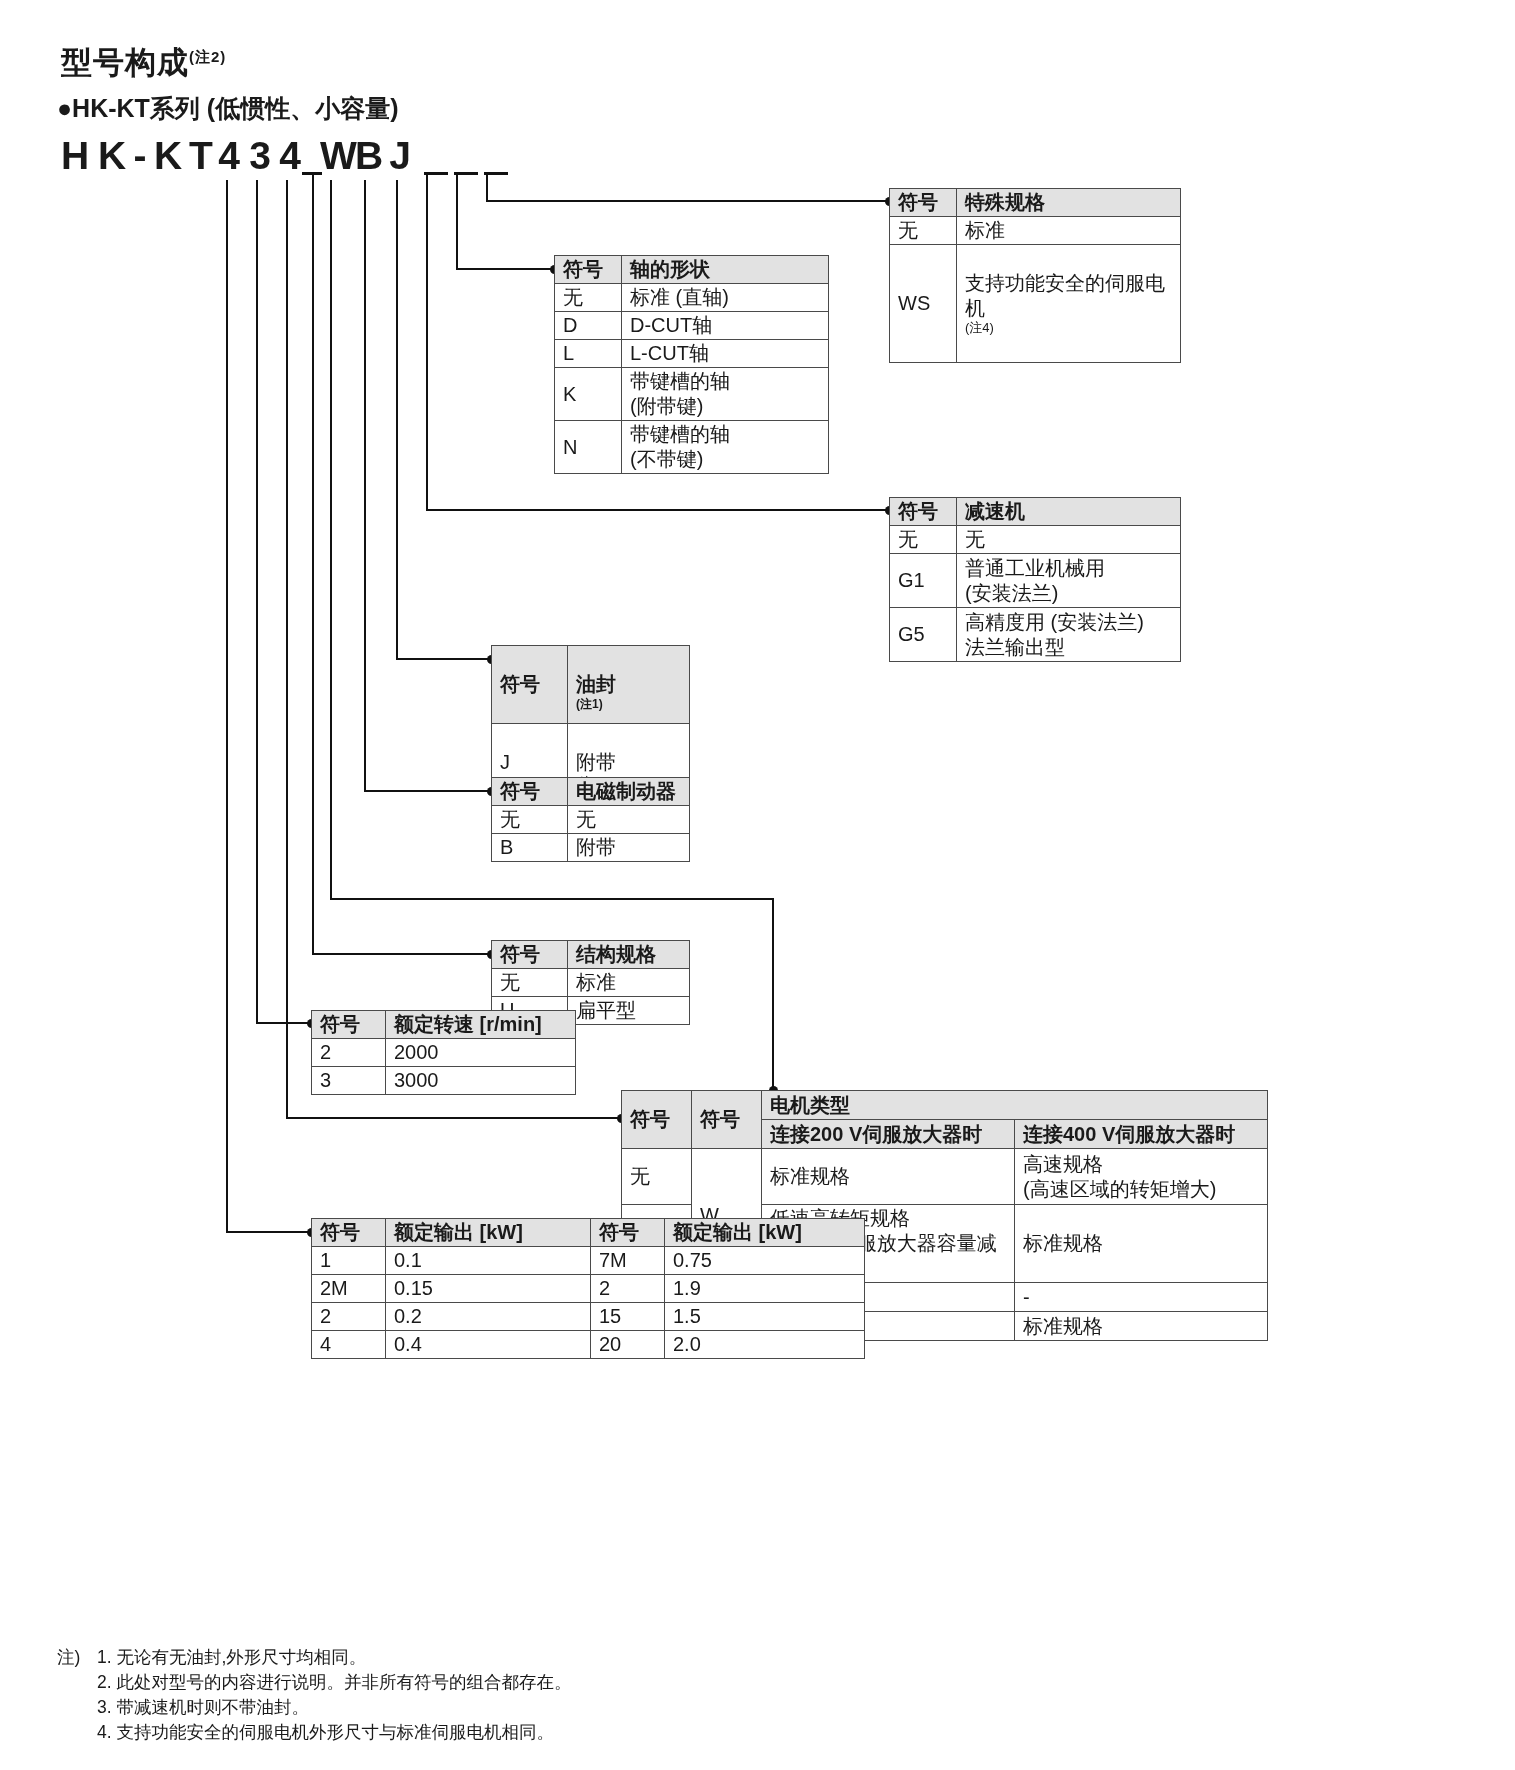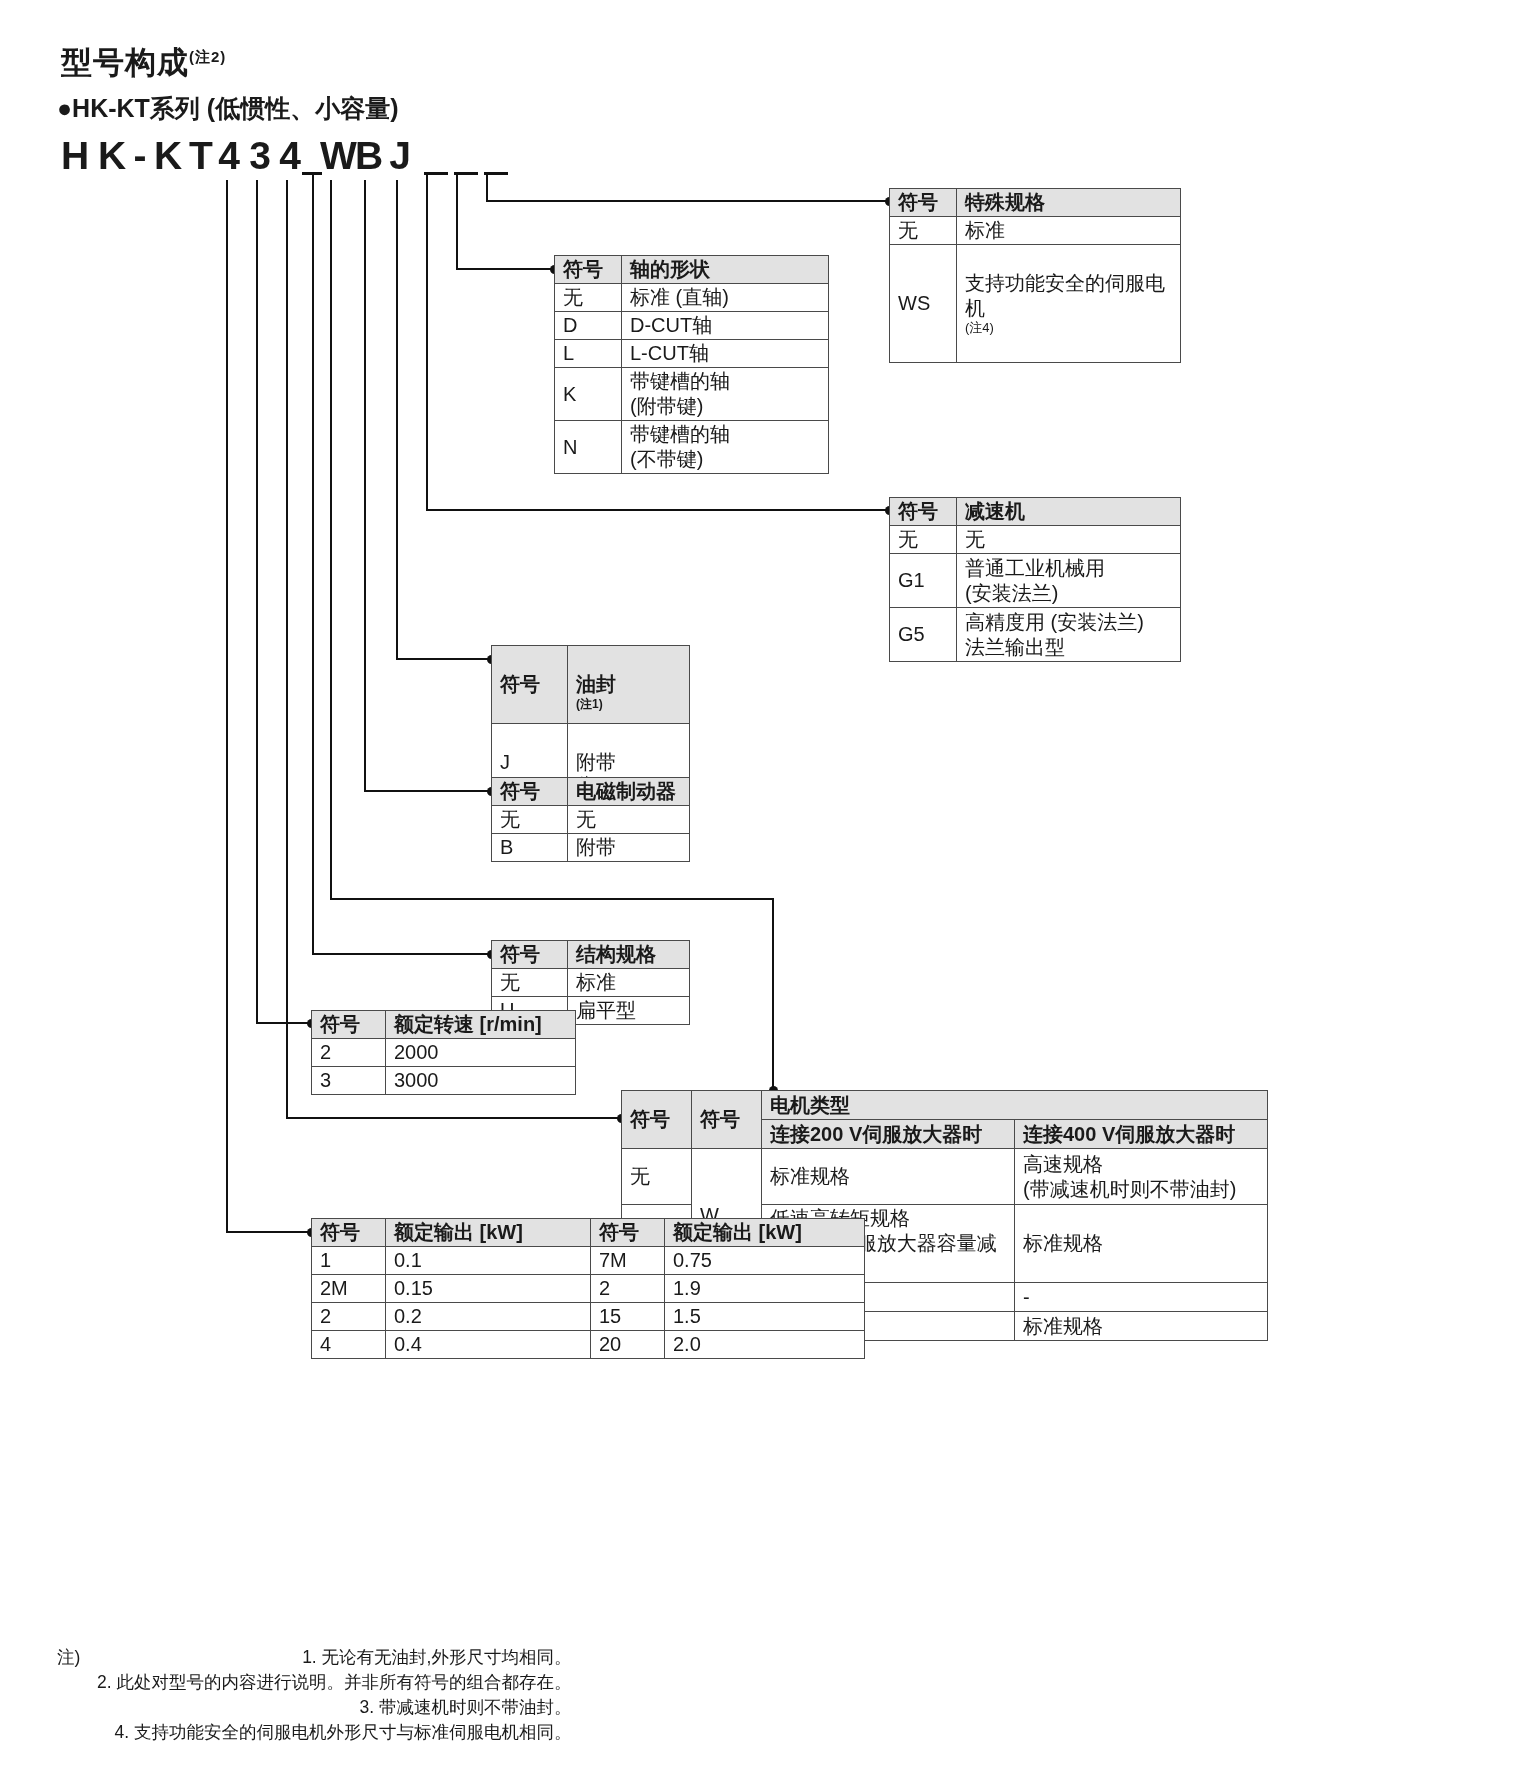--- a/index.html
+++ b/index.html
@@ -17,21 +17,21 @@
   table.tbl{border-collapse:collapse;table-layout:fixed;}
   .tbl th,.tbl td{border:1px solid #4a4a4a;font-size:20px;padding:1px 8px;
       vertical-align:middle;white-space:pre-line;line-height:1.25;overflow:hidden;}
   .tbl th{background:#e2e2e2;font-weight:bold;text-align:left;}
   .tbl td{font-weight:normal;text-align:left;background:#fff;}
   sup.note{font-size:12px;font-weight:normal;}
   th sup.note{font-weight:bold;}
   .subnote{display:block;font-size:13px;line-height:1.15;}
   .notes{left:57px;top:1645px;font-size:17.5px;display:flex;}
   .notes-label{width:40px;line-height:25px;}
-  .notes-items div{line-height:25px;text-align:right;}
+  .notes-items div{line-height:25px;}
 </style>
 </head>
 <body>
 
 <h1 class="abs title"><span>型号构成</span><sup>(注2)</sup></h1>
 <div class="abs series">●HK-KT系列 (低惯性、小容量)</div>
 
 <div class="abs mchar" style="left:60px;width:30px">H</div>
 <div class="abs mchar" style="left:97px;width:30px">K</div>
 <div class="abs mchar" style="left:131px;width:18px">-</div>
@@ -253,21 +253,21 @@
   </tr>
   <tr style="height:29px">
     <th>连接200 V伺服放大器时</th>
     <th>连接400 V伺服放大器时</th>
   </tr>
   <tr style="height:56px">
     <td>无</td>
     <td rowspan="2">W</td>
     <td>标准规格</td>
     <td>高速规格
-(带减速机时则不带油封)</td>
+(高速区域的转矩增大)</td>
   </tr>
   <tr style="height:58px">
     <td>4</td>
     <td>低速高转矩规格
 (组合的伺服放大器容量减小)</td>
     <td>标准规格</td>
   </tr>
   <tr style="height:29px">
     <td>无</td>
     <td rowspan="2">无</td>

